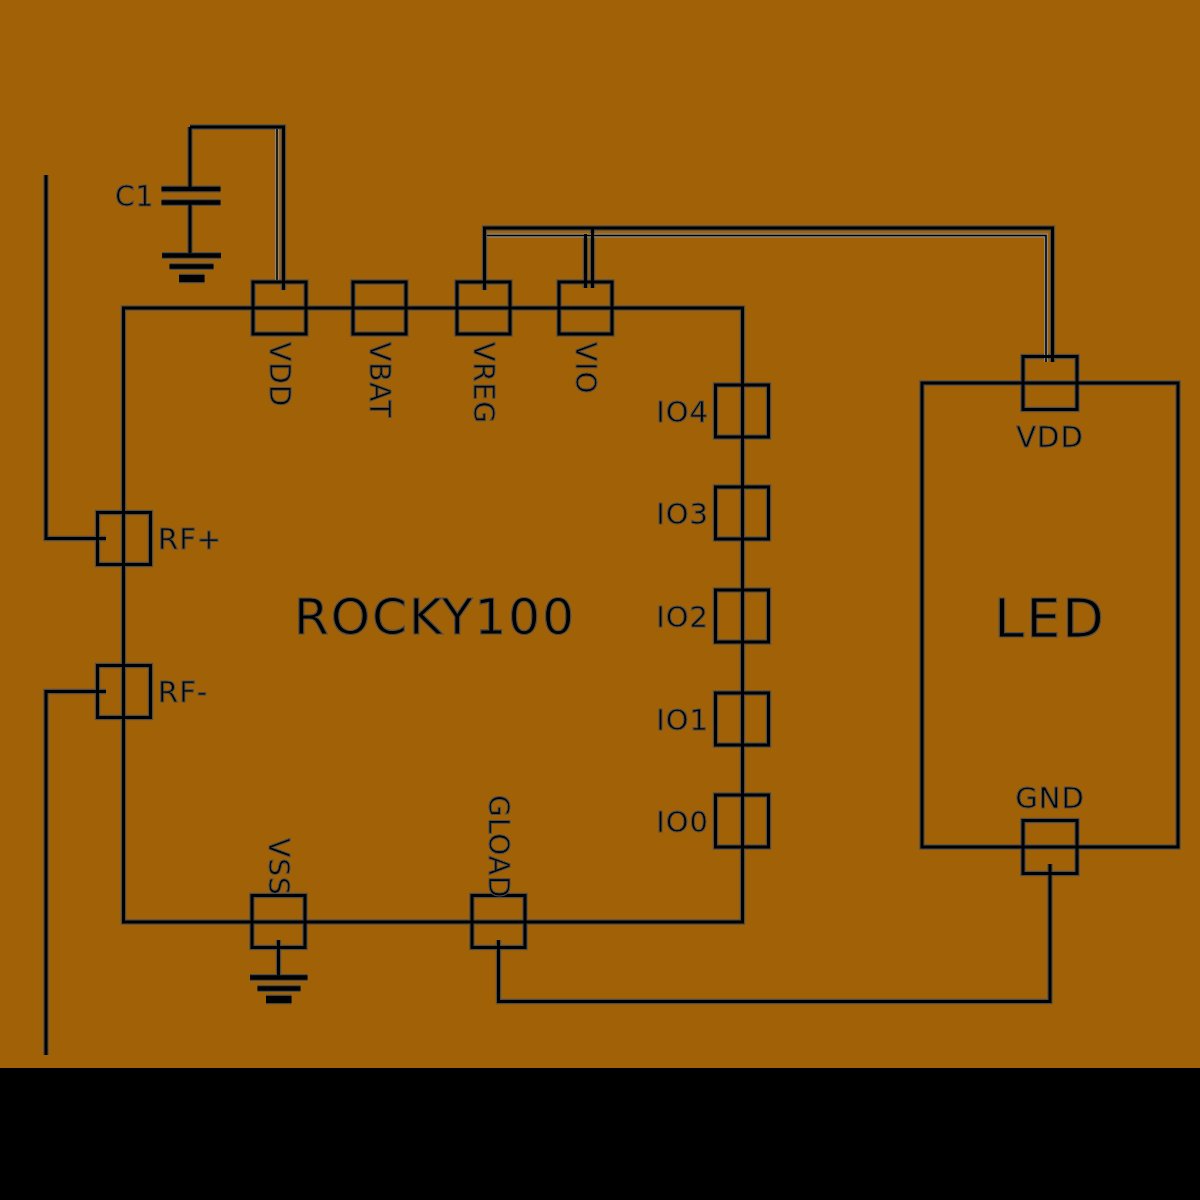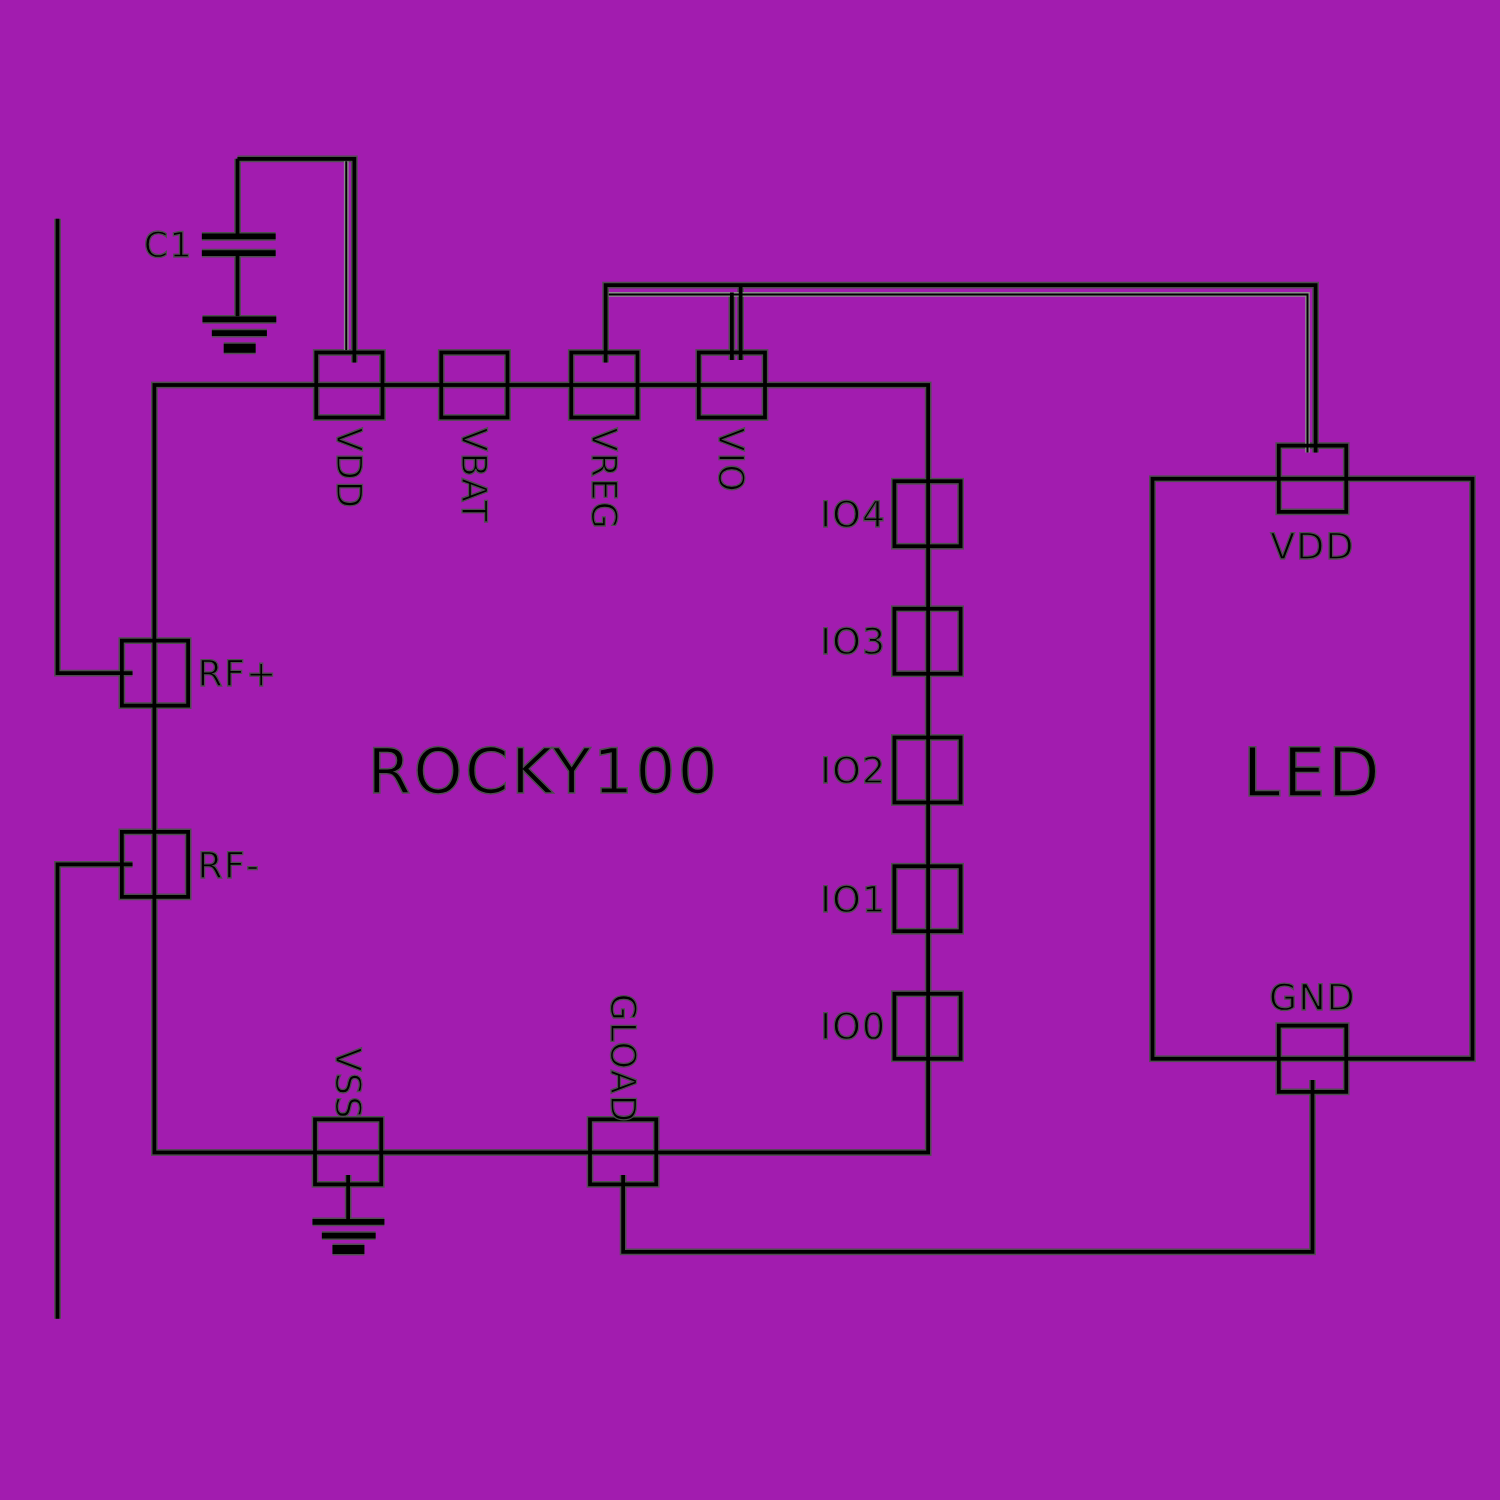--- a/index.html
+++ b/index.html
@@ -1,18 +1,18 @@
 <!DOCTYPE html>
 <html><head>
 <meta charset="utf-8">
 <style>
   html, body { margin: 0; padding: 0; background: #000; }
   .stage {
-    width: 1200px; height: 1200px; position: relative;
-    background: #a21caf; overflow: hidden;
+    width: 1200px; height: 1068px; position: relative;
+    background: #a16207; overflow: hidden;
   }
   svg { display: block; }
   .labels text {
     font-family: "DejaVu Sans", "Liberation Sans", sans-serif;
     fill: #000000;
     stroke: #4d4d4d;
     stroke-width: 1.05;
     letter-spacing: 1px;
   }
   .labels text.big { stroke-width: 1.2; letter-spacing: 2px; }

